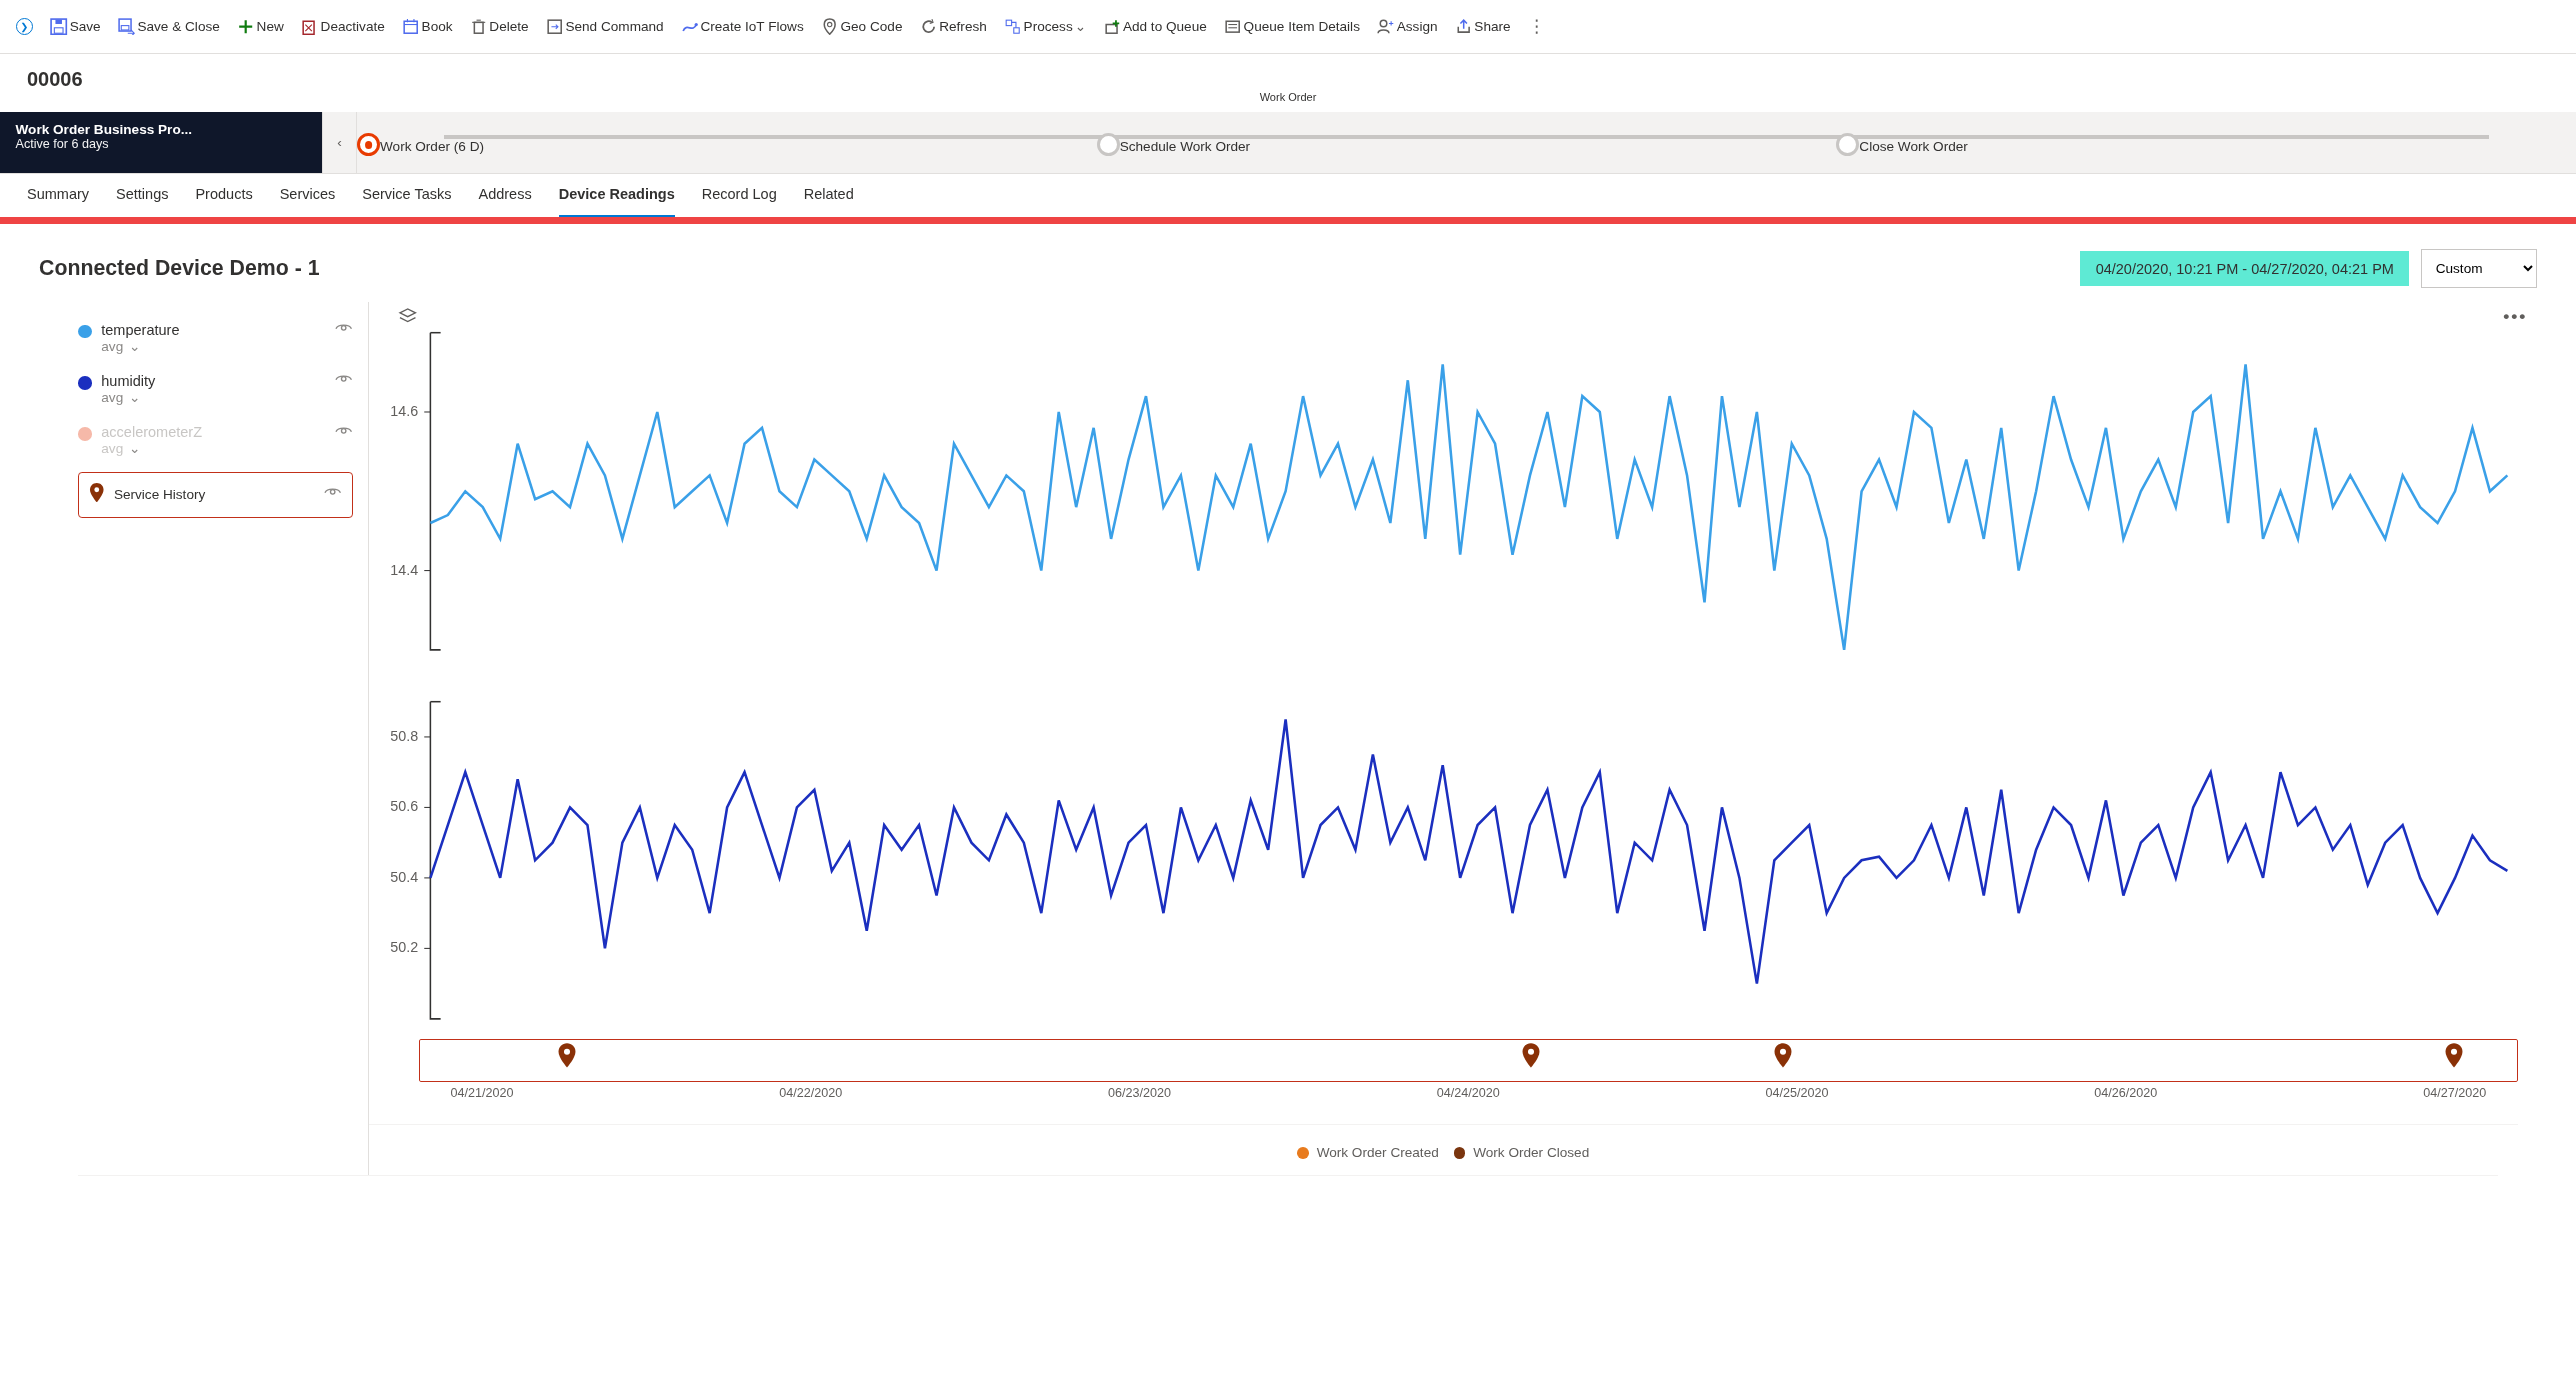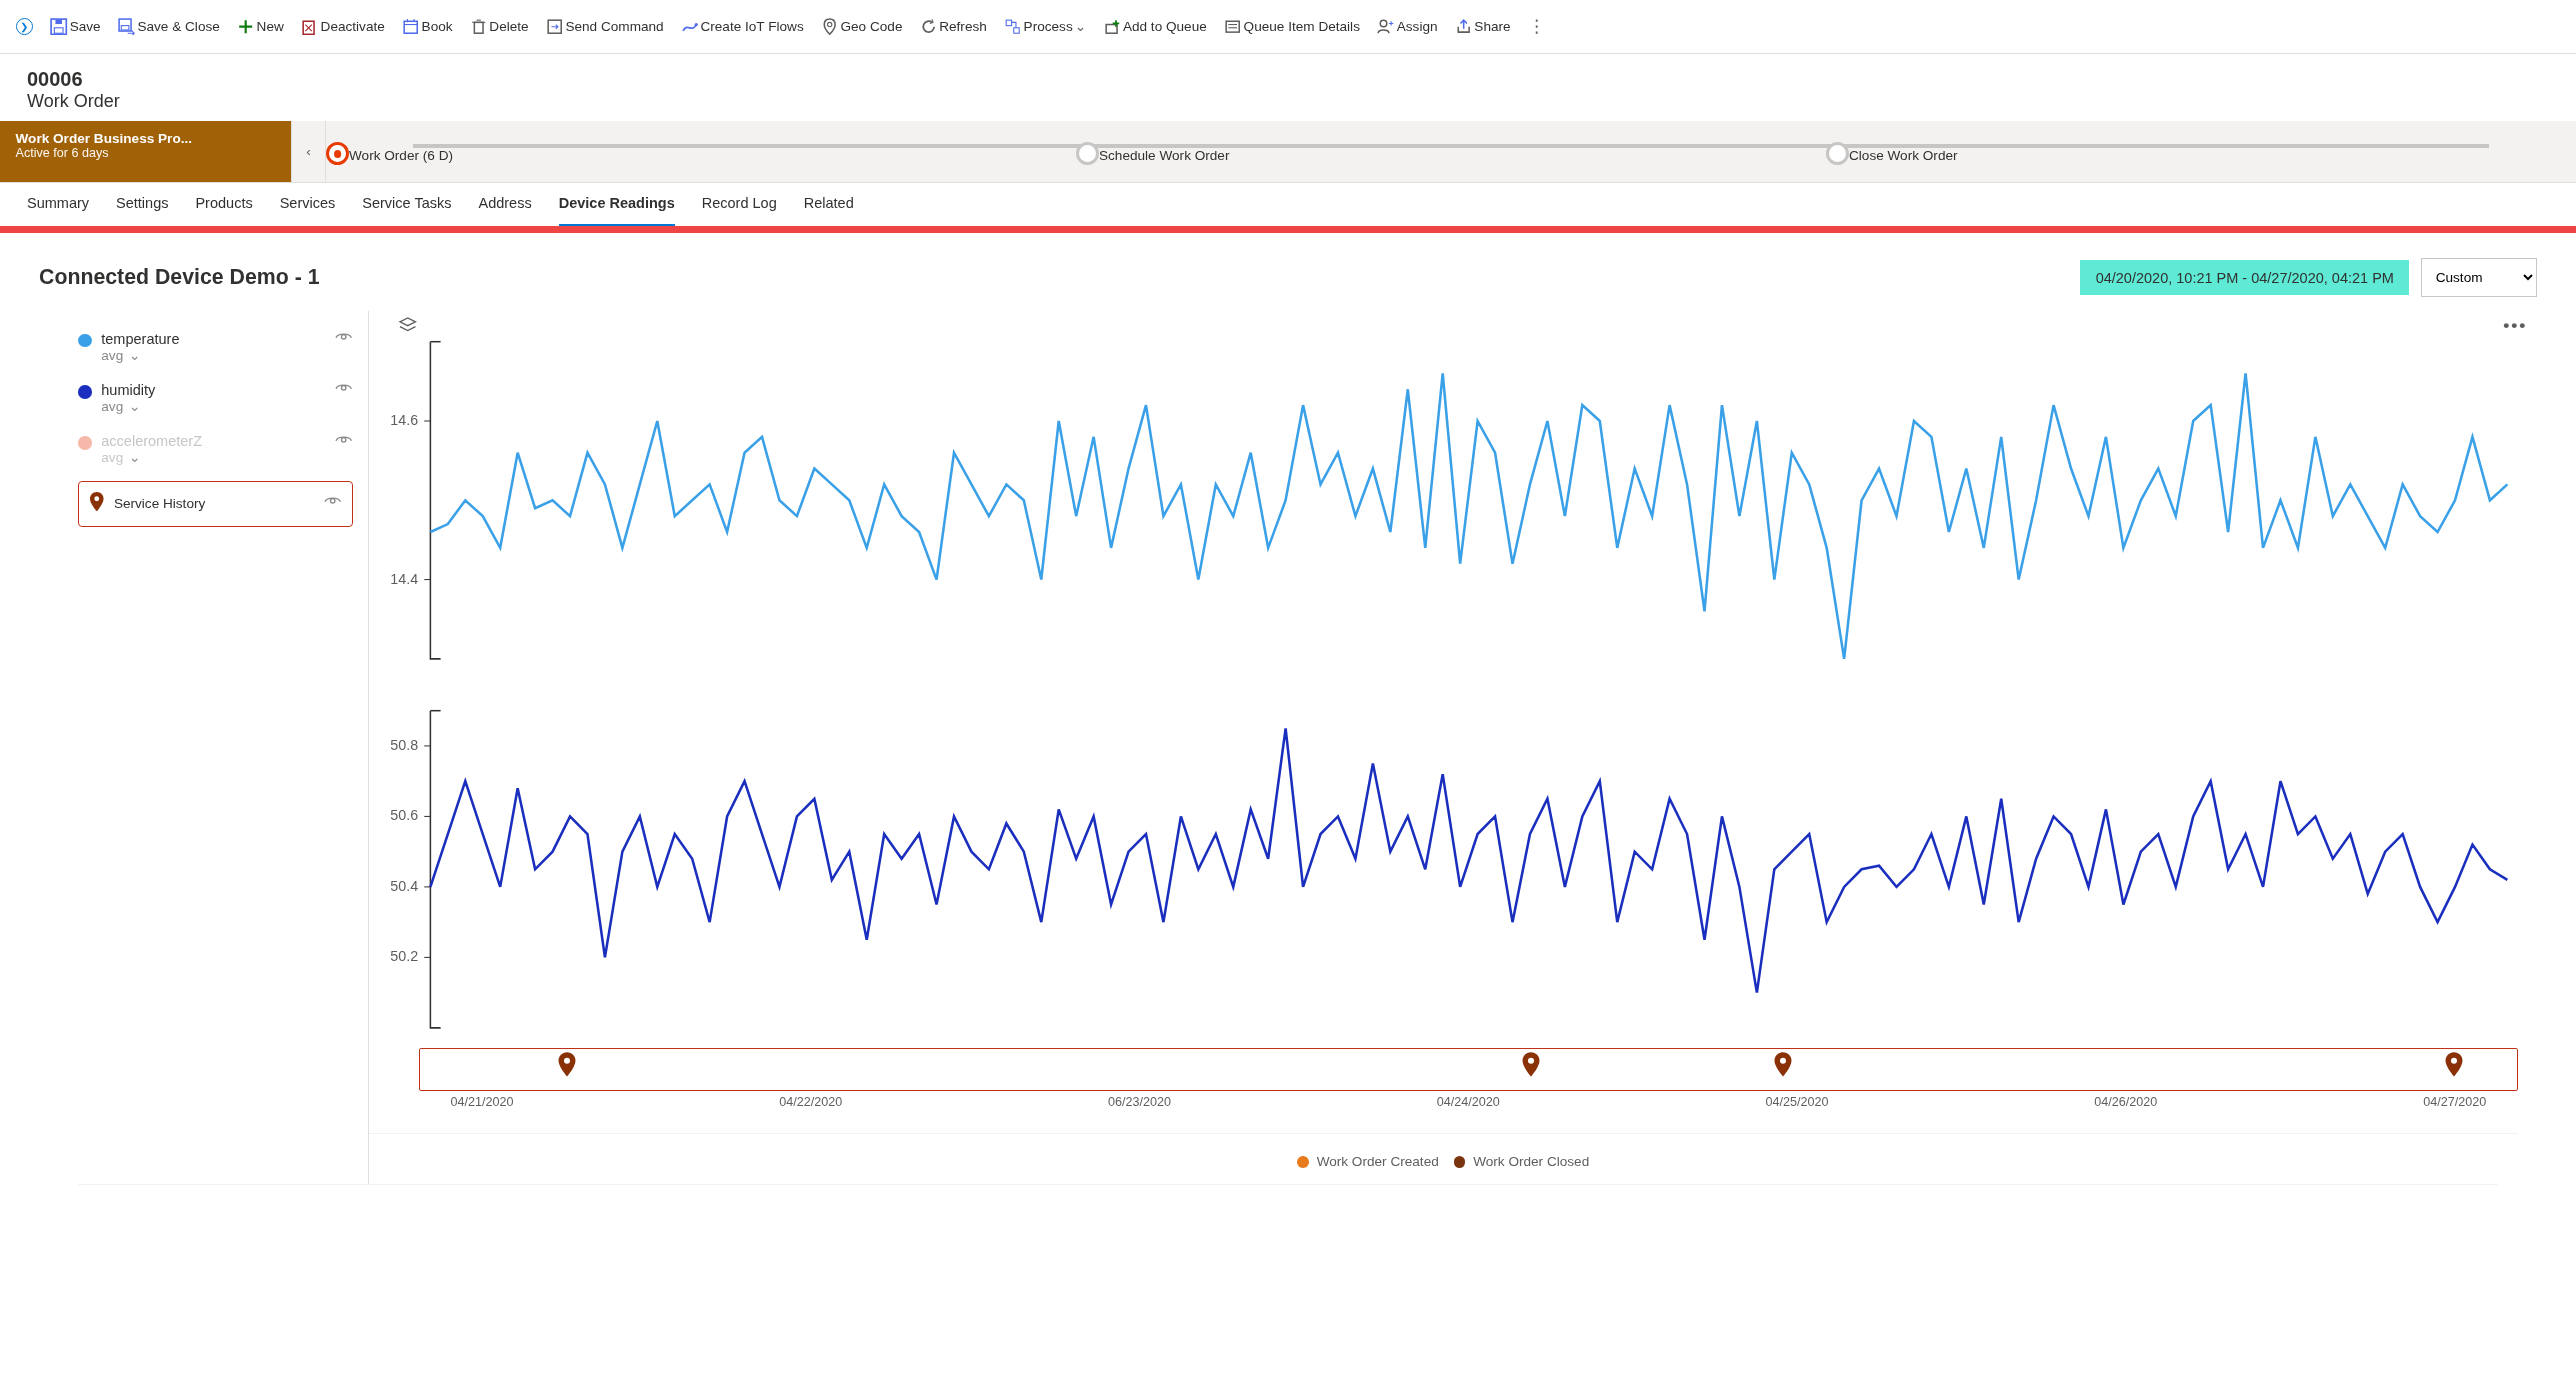--- a/index.html
+++ b/index.html
@@ -37,33 +37,33 @@
     border-radius: 50%;
     border: 1.9px solid #0078d4;
     display: flex; align-items: center; justify-content: center;
     color: #0078d4; font-size: 9.7px;
   }
   .cmd svg { width: 17.4px; height: 17.4px; flex: none; }
 
   
   .rec-header { padding: 13.6px 27px 9.7px; }
   .rec-header .rec-title { font-size: 20px; font-weight: 600; }
-  .rec-header .rec-sub { font-size: 18px; color: #323130; }
+  .rec-header .rec-sub { font-size: 11px; color: #323130; text-align: center; }
 
   
   .bpf {
     display: flex;
     align-items: center;
     background: #f3f2f1;
     height: 62px;
     border-bottom: 1px solid #e1dfdd;
   }
   .bpf-left {
-    width: 291px; height: 100%;
-    background: #a16207;
+    width: 322px; height: 100%;
+    background: #0f172a;
     color: #fff;
     padding: 9.7px 15.5px;
     position: relative;
   }
   .bpf-left .title { font-size: 13.6px; font-weight:600; }
   .bpf-left .sub { font-size: 12.6px; opacity: .95; }
   .bpf-collapse {
     position: absolute; right: -35px; top:0; height:100%; width:35px;
     background:#f3f2f1;
     border-left: 1px solid #e1dfdd;

